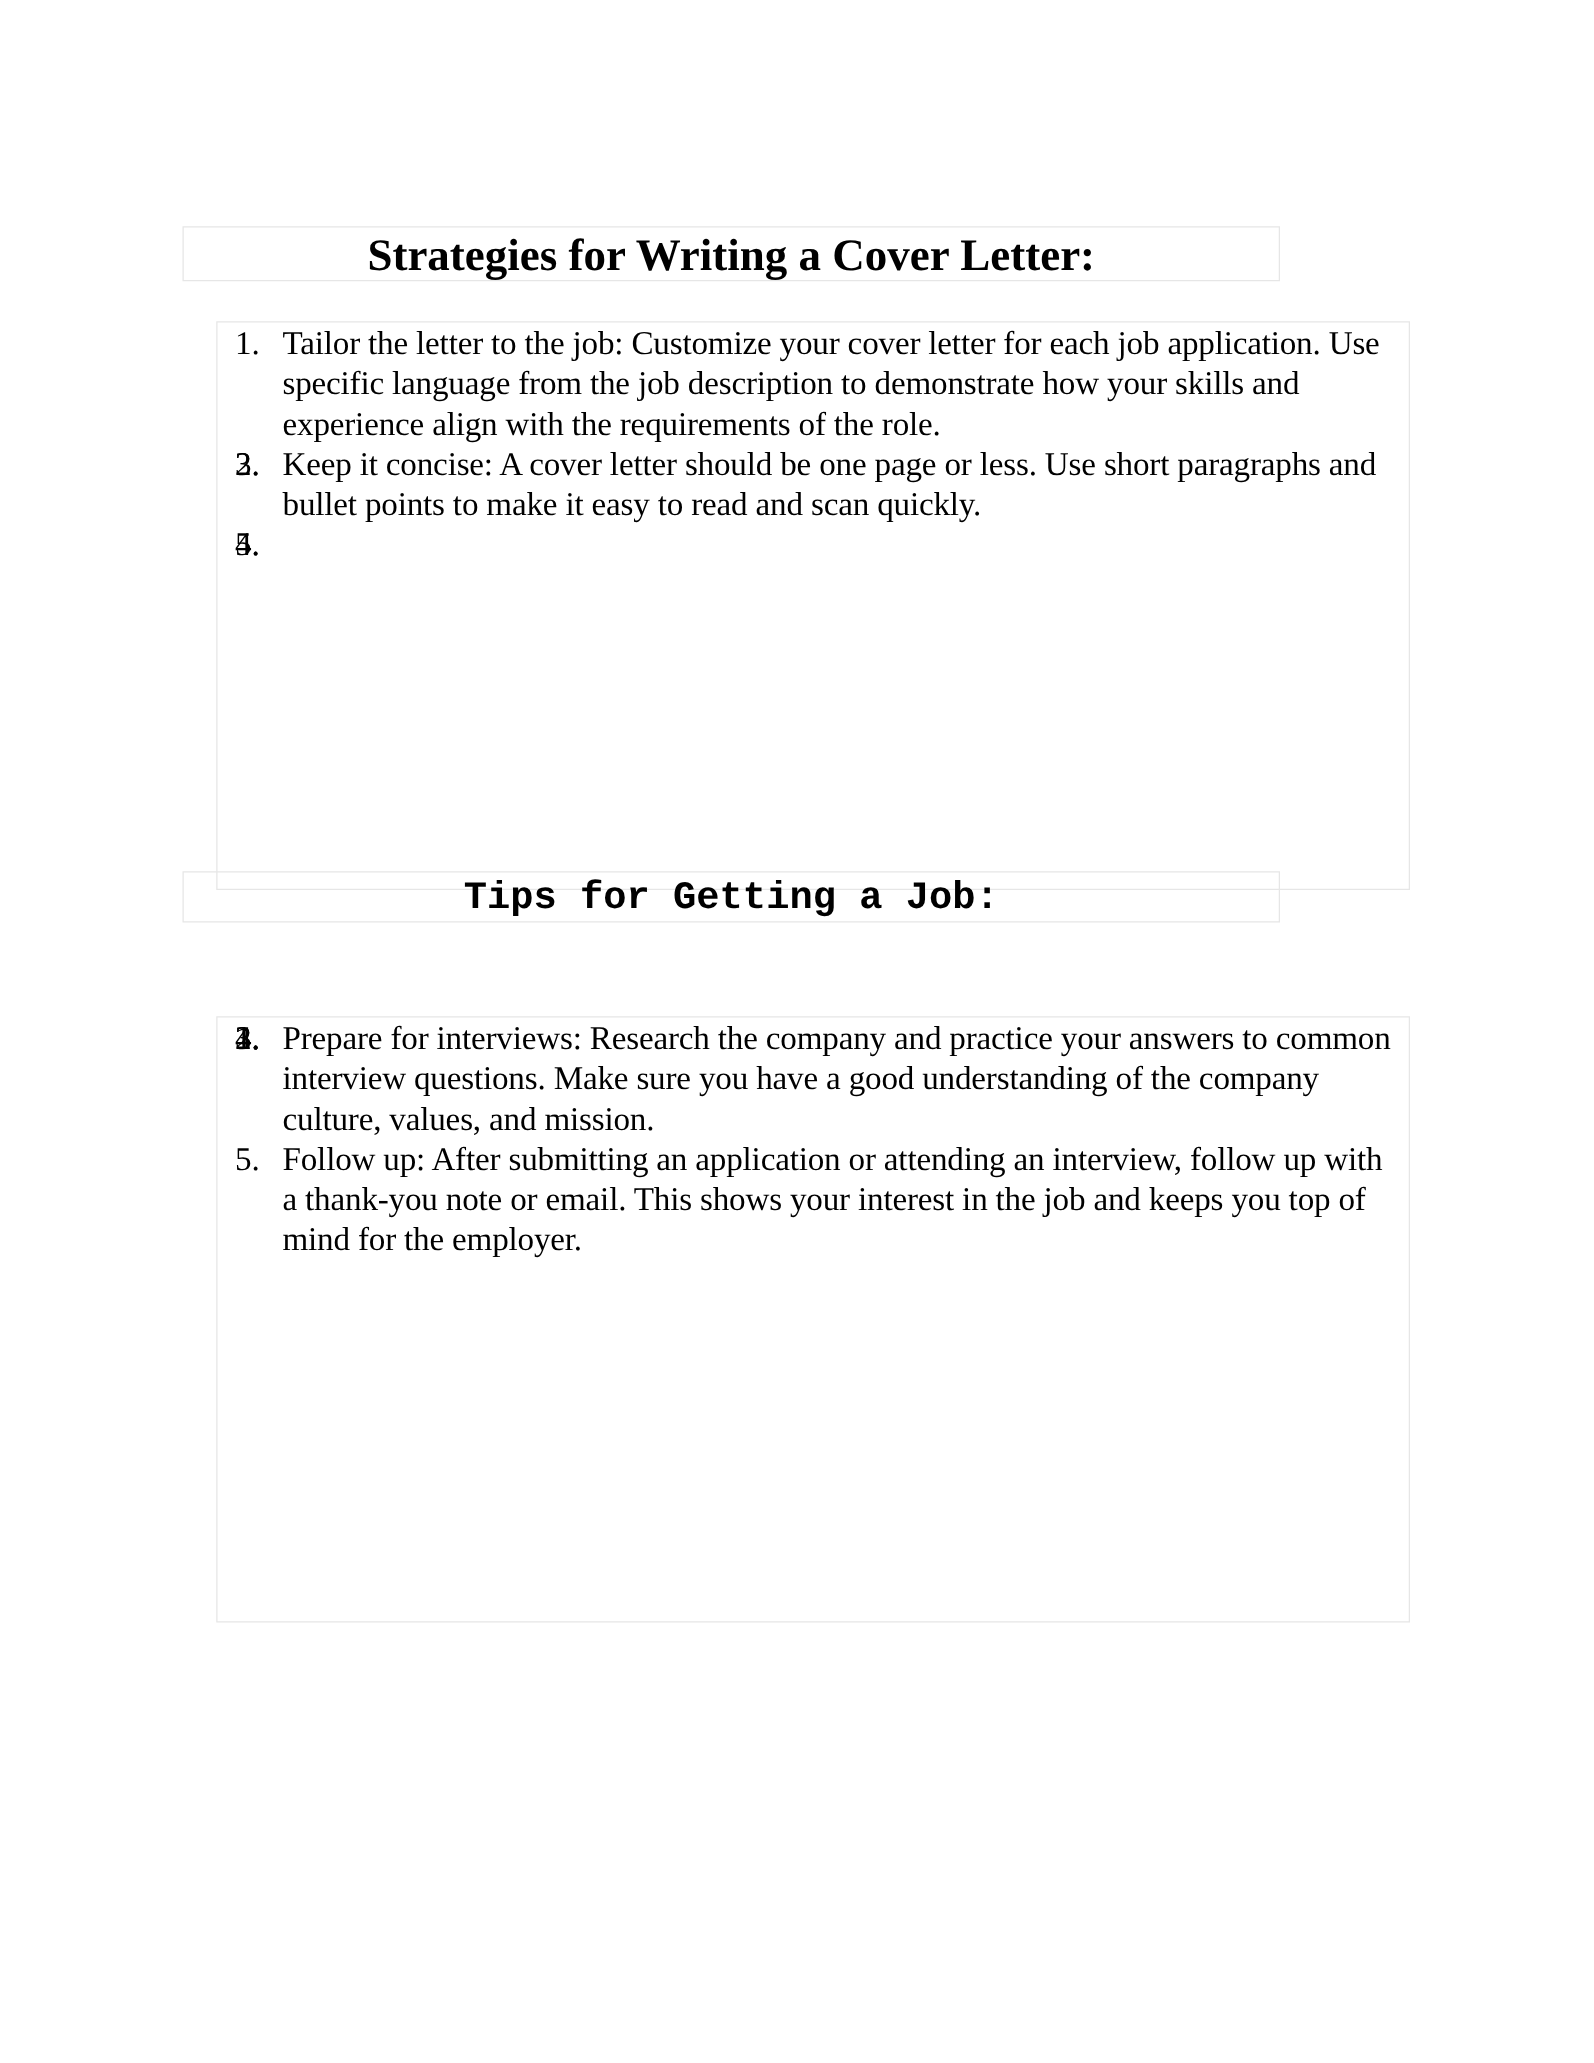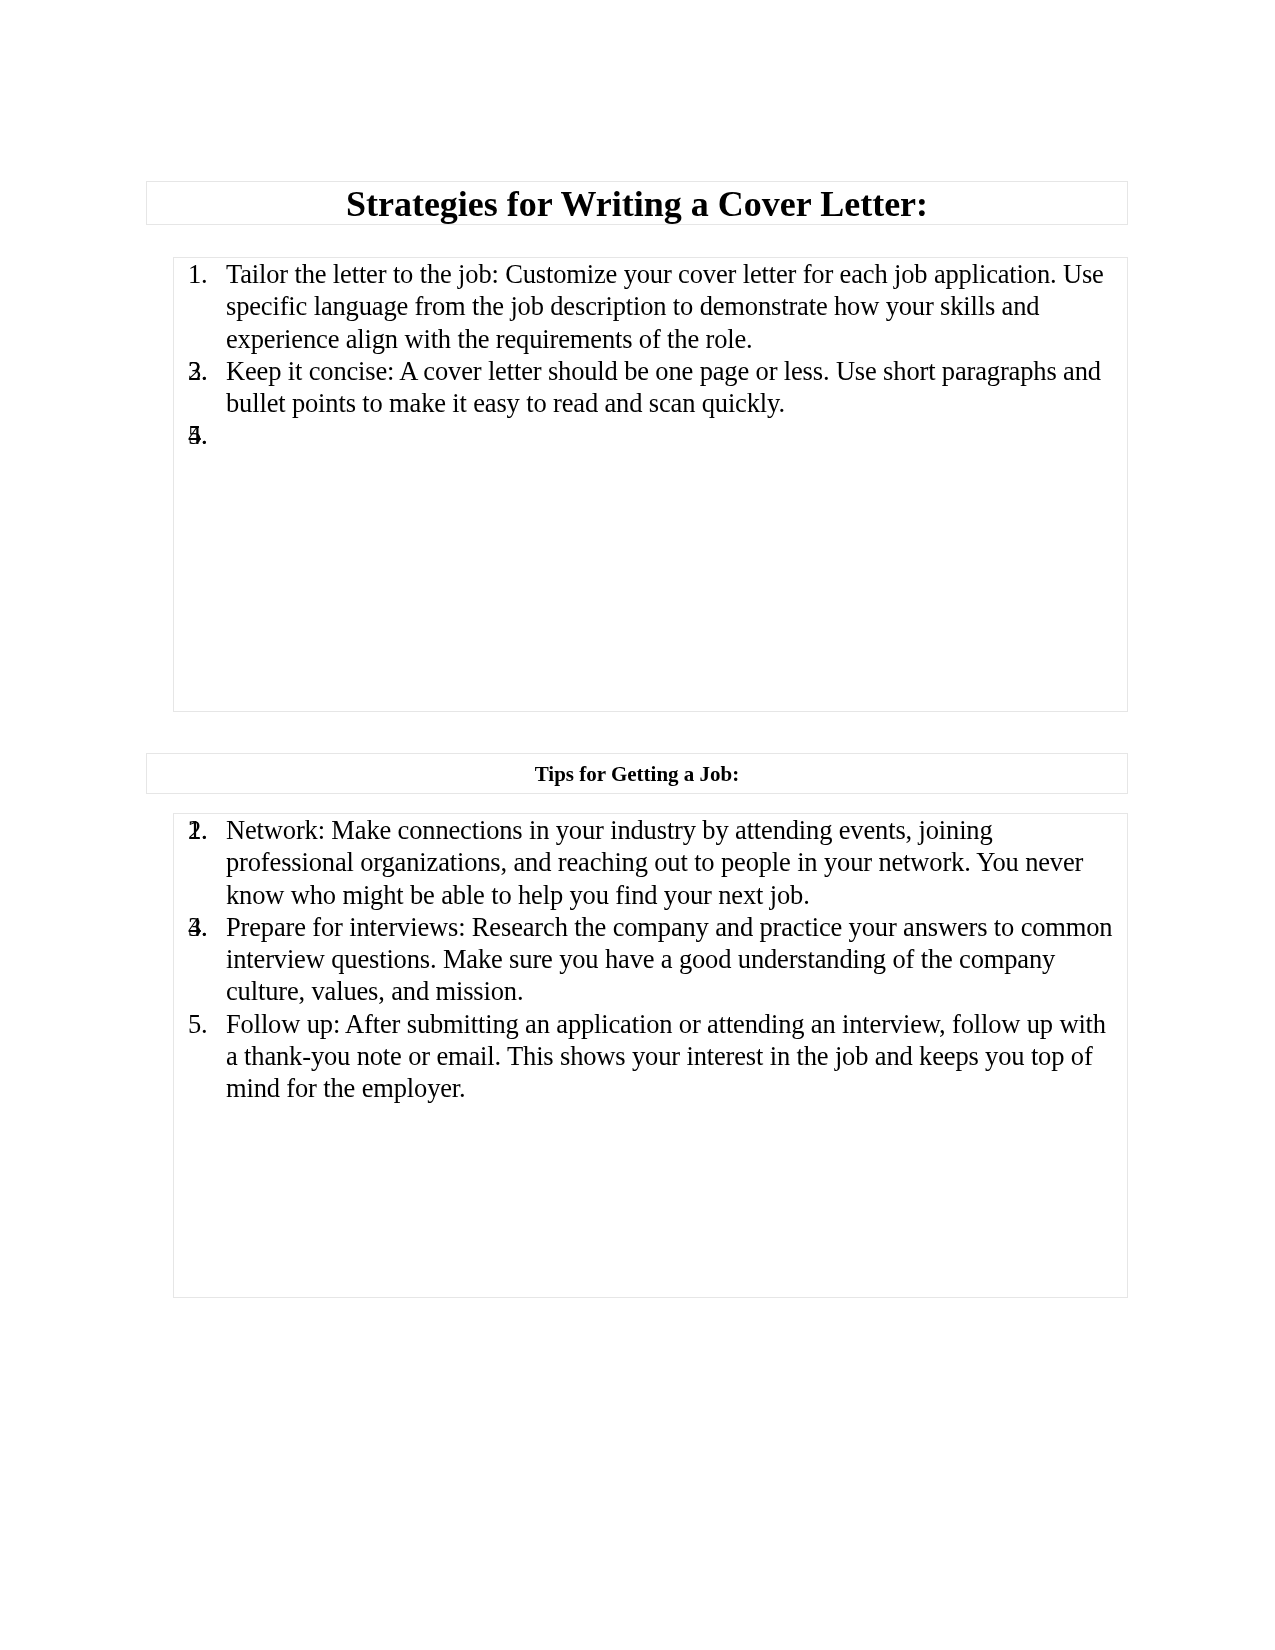--- a/index.html
+++ b/index.html
@@ -11,37 +11,38 @@
       width: 1275px;
       height: 1650px;
       position: relative;
       font-family: "Liberation Serif", "DejaVu Serif", serif;
       color: #000000;
       overflow: hidden;
     }
     .title-box {
       position: absolute;
       left: 146px;
-      width: 982px;
+      width: 878px;
       border: 1px solid #e6e6e6;
       box-sizing: border-box;
       text-align: center;
       font-weight: bold;
     }
     .title-box.t1 {
       top: 181px;
       height: 44px;
       font-size: 36px;
       line-height: 44px;
     }
     .title-box.t2 {
-      top: 753px;
+      top: 697px;
       height: 41px;
-      font-size: 21px;
+      font-size: 31px;
       line-height: 41px;
+      font-family: Liberation Mono, monospace;
     }
     .list-box {
       position: absolute;
       left: 173px;
       width: 955px;
       border: 1px solid #e6e6e6;
       box-sizing: border-box;
     }
     .list-box.l1 { top: 257px; height: 455px; }
     .list-box.l2 { top: 813px; height: 485px; }
@@ -81,18 +82,18 @@
   </ol>
 </div>
 
 <div class="title-box t2">
   <span>Tips for Getting a Job:</span>
 </div>
 
 <div class="list-box l2">
   <ol class="items">
     <li><span class="num">1.</span></li>
-    <li><span class="num">2.</span><span>Network: Make connections in your industry by attending events, joining professional organizations, and reaching out to people in your network. You never know who might be able to help you find your next job.</span></li>
+    <li><span class="num">2.</span></li>
     <li><span class="num">3.</span></li>
     <li><span class="num">4.</span><span>Prepare for interviews: Research the company and practice your answers to common interview questions. Make sure you have a good understanding of the company culture, values, and mission.</span></li>
     <li><span class="num">5.</span><span>Follow up: After submitting an application or attending an interview, follow up with a thank-you note or email. This shows your interest in the job and keeps you top of mind for the employer.</span></li>
   </ol>
 </div>
 
 </body></html>

